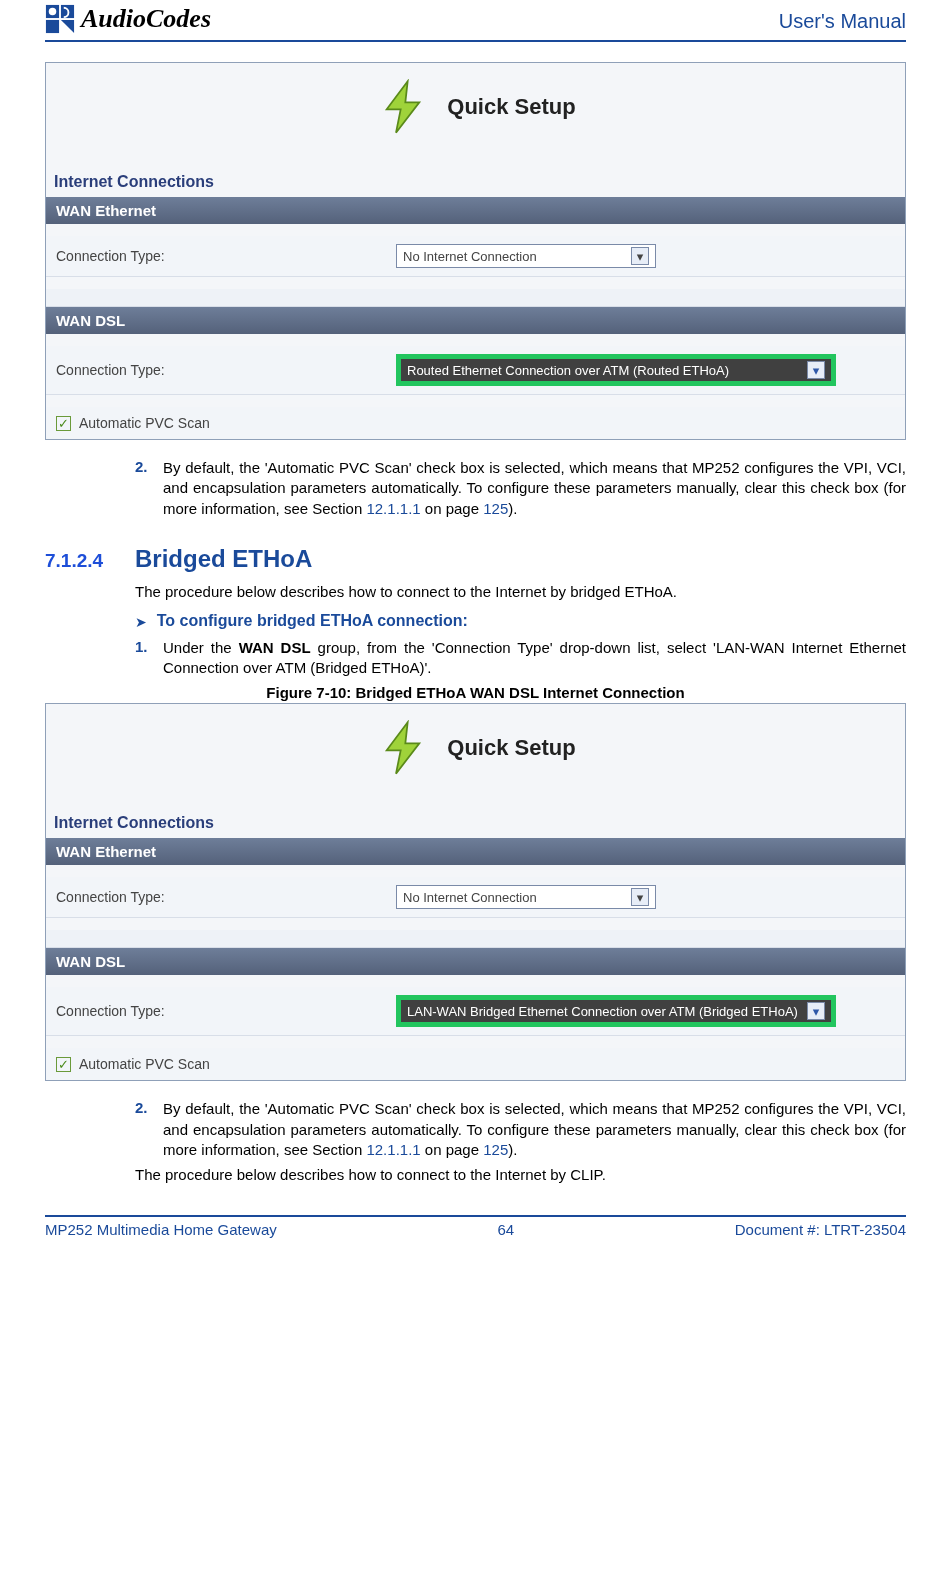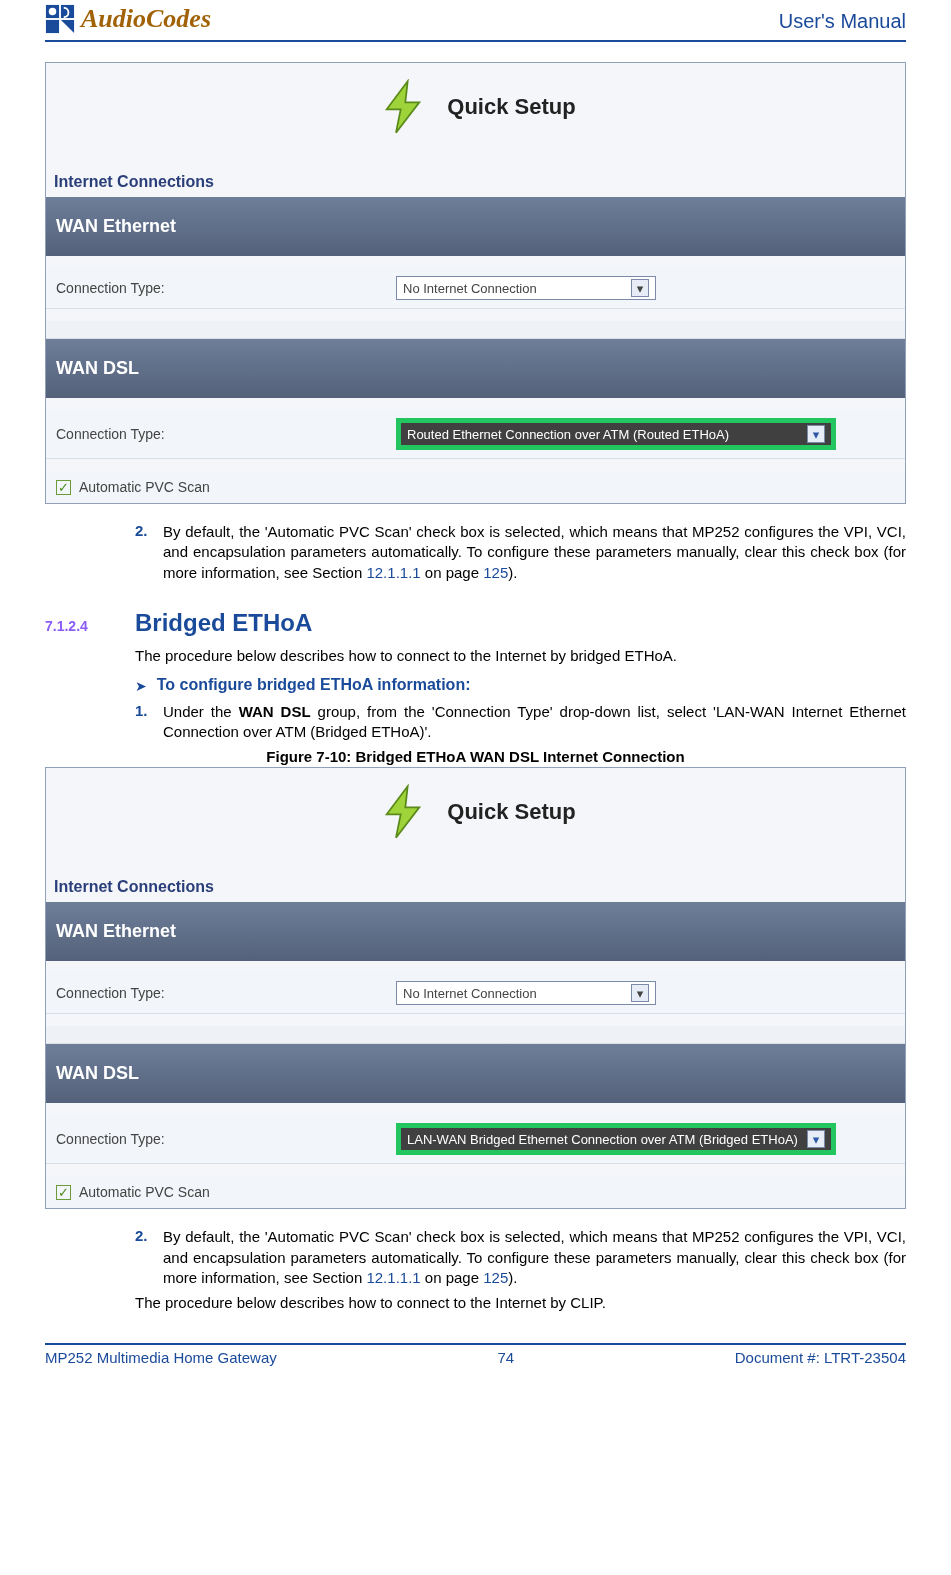--- a/index.html
+++ b/index.html
@@ -27,21 +27,21 @@
     align-items: center;
     gap: 6px;
   }
   .logo-sq {
     width: 30px; height: 30px;
     display: inline-block;
   }
   .logo-text {
     font-weight: bold;
     font-size: 26px;
-    color: #a16207;
+    color: #000000;
     font-family: "Times New Roman", serif;
     font-style: italic;
   }
   .head-right {
     font-size: 20px;
     color: #1a4a9a;
     padding-top: 6px;
   }
 
   
@@ -68,22 +68,22 @@
   .qs-section-label {
     color: #2a3e7a;
     font-weight: bold;
     font-size: 16px;
     padding: 4px 8px 6px 8px;
   }
   .qs-bar {
     background: linear-gradient(#6e7e99, #54617a);
     color: #fff;
     font-weight: bold;
-    padding: 19px 10px;
-    font-size: 18px;
+    padding: 5px 10px;
+    font-size: 15px;
   }
   .qs-row {
     display: flex;
     align-items: center;
     padding: 8px 10px;
     background: #f2f5f9;
     border-bottom: 1px solid #d8dee8;
     font-size: 14px;
     color: #444;
     margin-top: 12px;
@@ -126,21 +126,21 @@
   }
 
   
   .body-indent { padding-left: 90px; }
   .step { display:flex; margin-bottom: 6px; text-align: justify; }
   .step-num { color: #1a4a9a; font-weight: bold; width: 28px; flex-shrink:0; }
   .step-text { flex:1; line-height: 1.35; }
   .xref { color: #1a4a9a; margin-top: 28px; }
 
   .h4-row { display:flex; align-items:baseline; margin-top: 26px; margin-bottom: 10px; }
-  .h4-num { color:#8b5cf6; font-weight:bold; font-size: 14px; width: 90px; }
+  .h4-num { color:#1d4ed8; font-weight:bold; font-size: 19px; width: 90px; }
   .h4-title { color:#1a4a9a; font-weight:bold; font-size: 24px; }
 
   .proc-row { display:flex; align-items:flex-start; margin: 10px 0 8px 0; padding-left:0; }
   .proc-arrow { color:#1a4a9a; font-size:14px; margin-right:10px; margin-top:2px; }
   .proc-text { color:#1a4a9a; font-weight:bold; font-size:16px; }
 
   .fig-caption { text-align:center; font-weight:bold; margin: 6px 0 2px 0; }
 
   .page-foot {
     border-top: 2px solid #1a4a9a;
@@ -219,21 +219,21 @@
 
   <div class="h4-row">
     <span class="h4-num">7.1.2.4</span>
     <span class="h4-title">Bridged ETHoA</span>
   </div>
 
   <div class="body-indent">
     <p style="margin-bottom:12px;">The procedure below describes how to connect to the Internet by bridged ETHoA.</p>
     <div class="proc-row">
       <span class="proc-arrow">➤</span>
-      <span class="proc-text">To configure bridged ETHoA information:</span>
+      <span class="proc-text">To configure bridged ETHoA connection:</span>
     </div>
     <div class="step">
       <span class="step-num">1.</span>
       <span class="step-text">
         <span>Under the </span><b>WAN DSL</b><span> group, from the 'Connection Type' drop-down list, select 'LAN-WAN Internet Ethernet Connection over ATM (Bridged ETHoA)'.</span>
       </span>
     </div>
   </div>
 
   <p class="fig-caption">Figure 7-10: Bridged ETHoA WAN DSL Internet Connection</p>
@@ -279,17 +279,17 @@
       </span>
     </div>
   </div>
 
   <div class="body-indent">
     <p>The procedure below describes how to connect to the Internet by CLIP.</p>
   </div>
 
   <div class="page-foot">
     <span>MP252 Multimedia Home Gateway</span>
-    <span>74</span>
+    <span>64</span>
     <span>Document #: LTRT-23504</span>
   </div>
 
 </div>
 
 </body></html>

